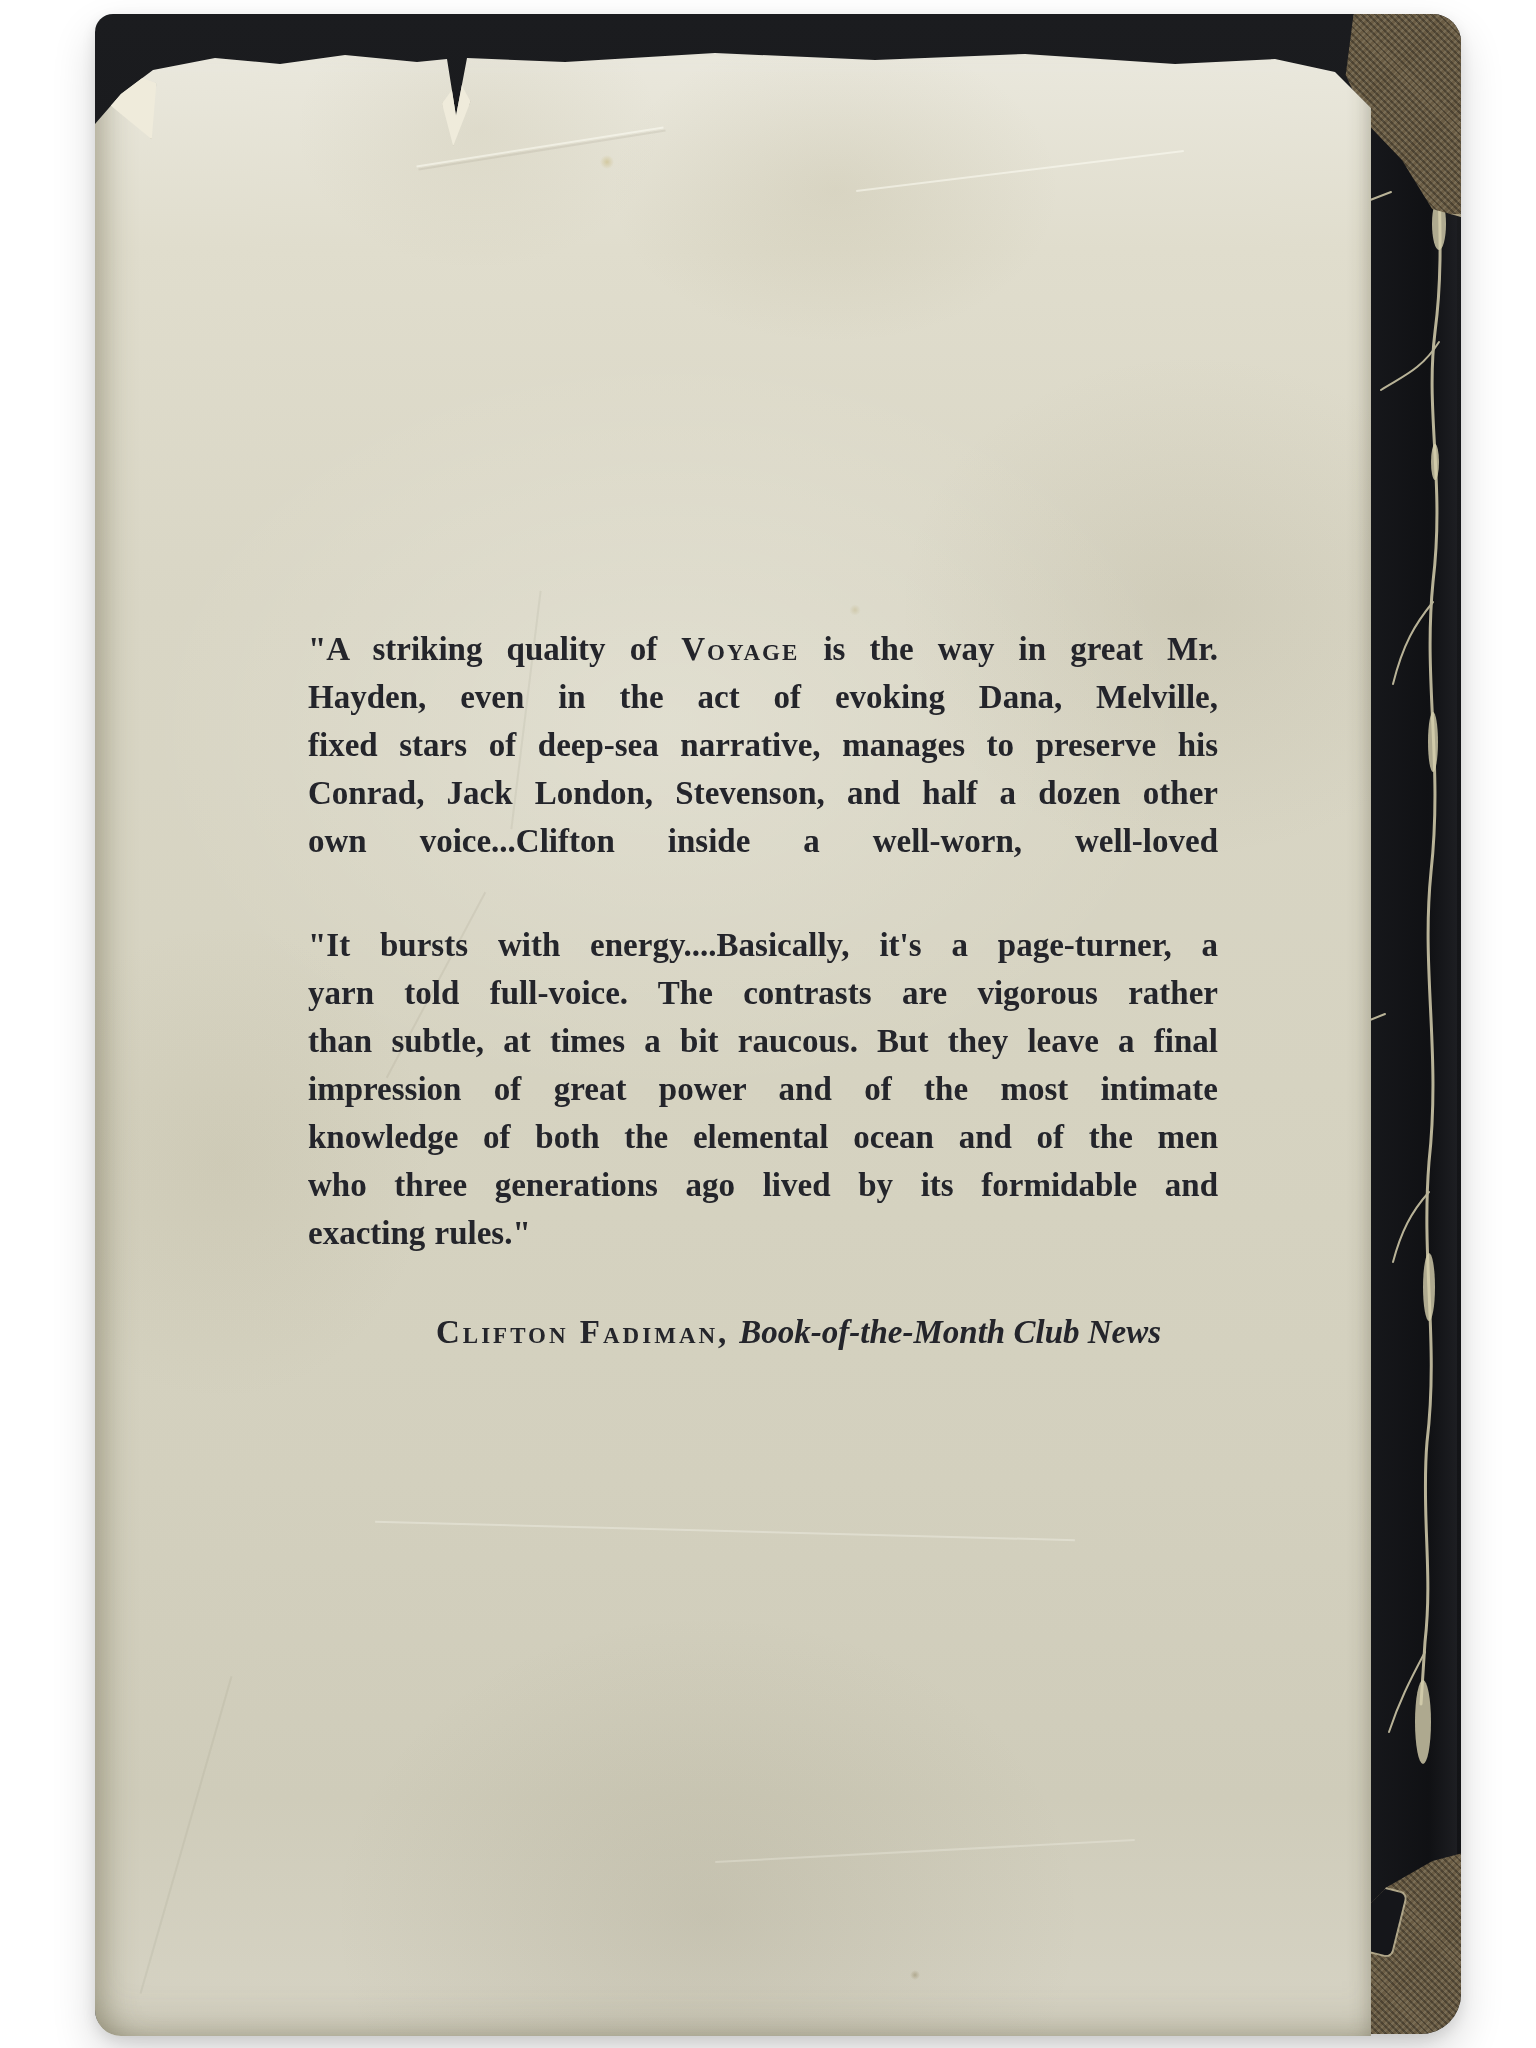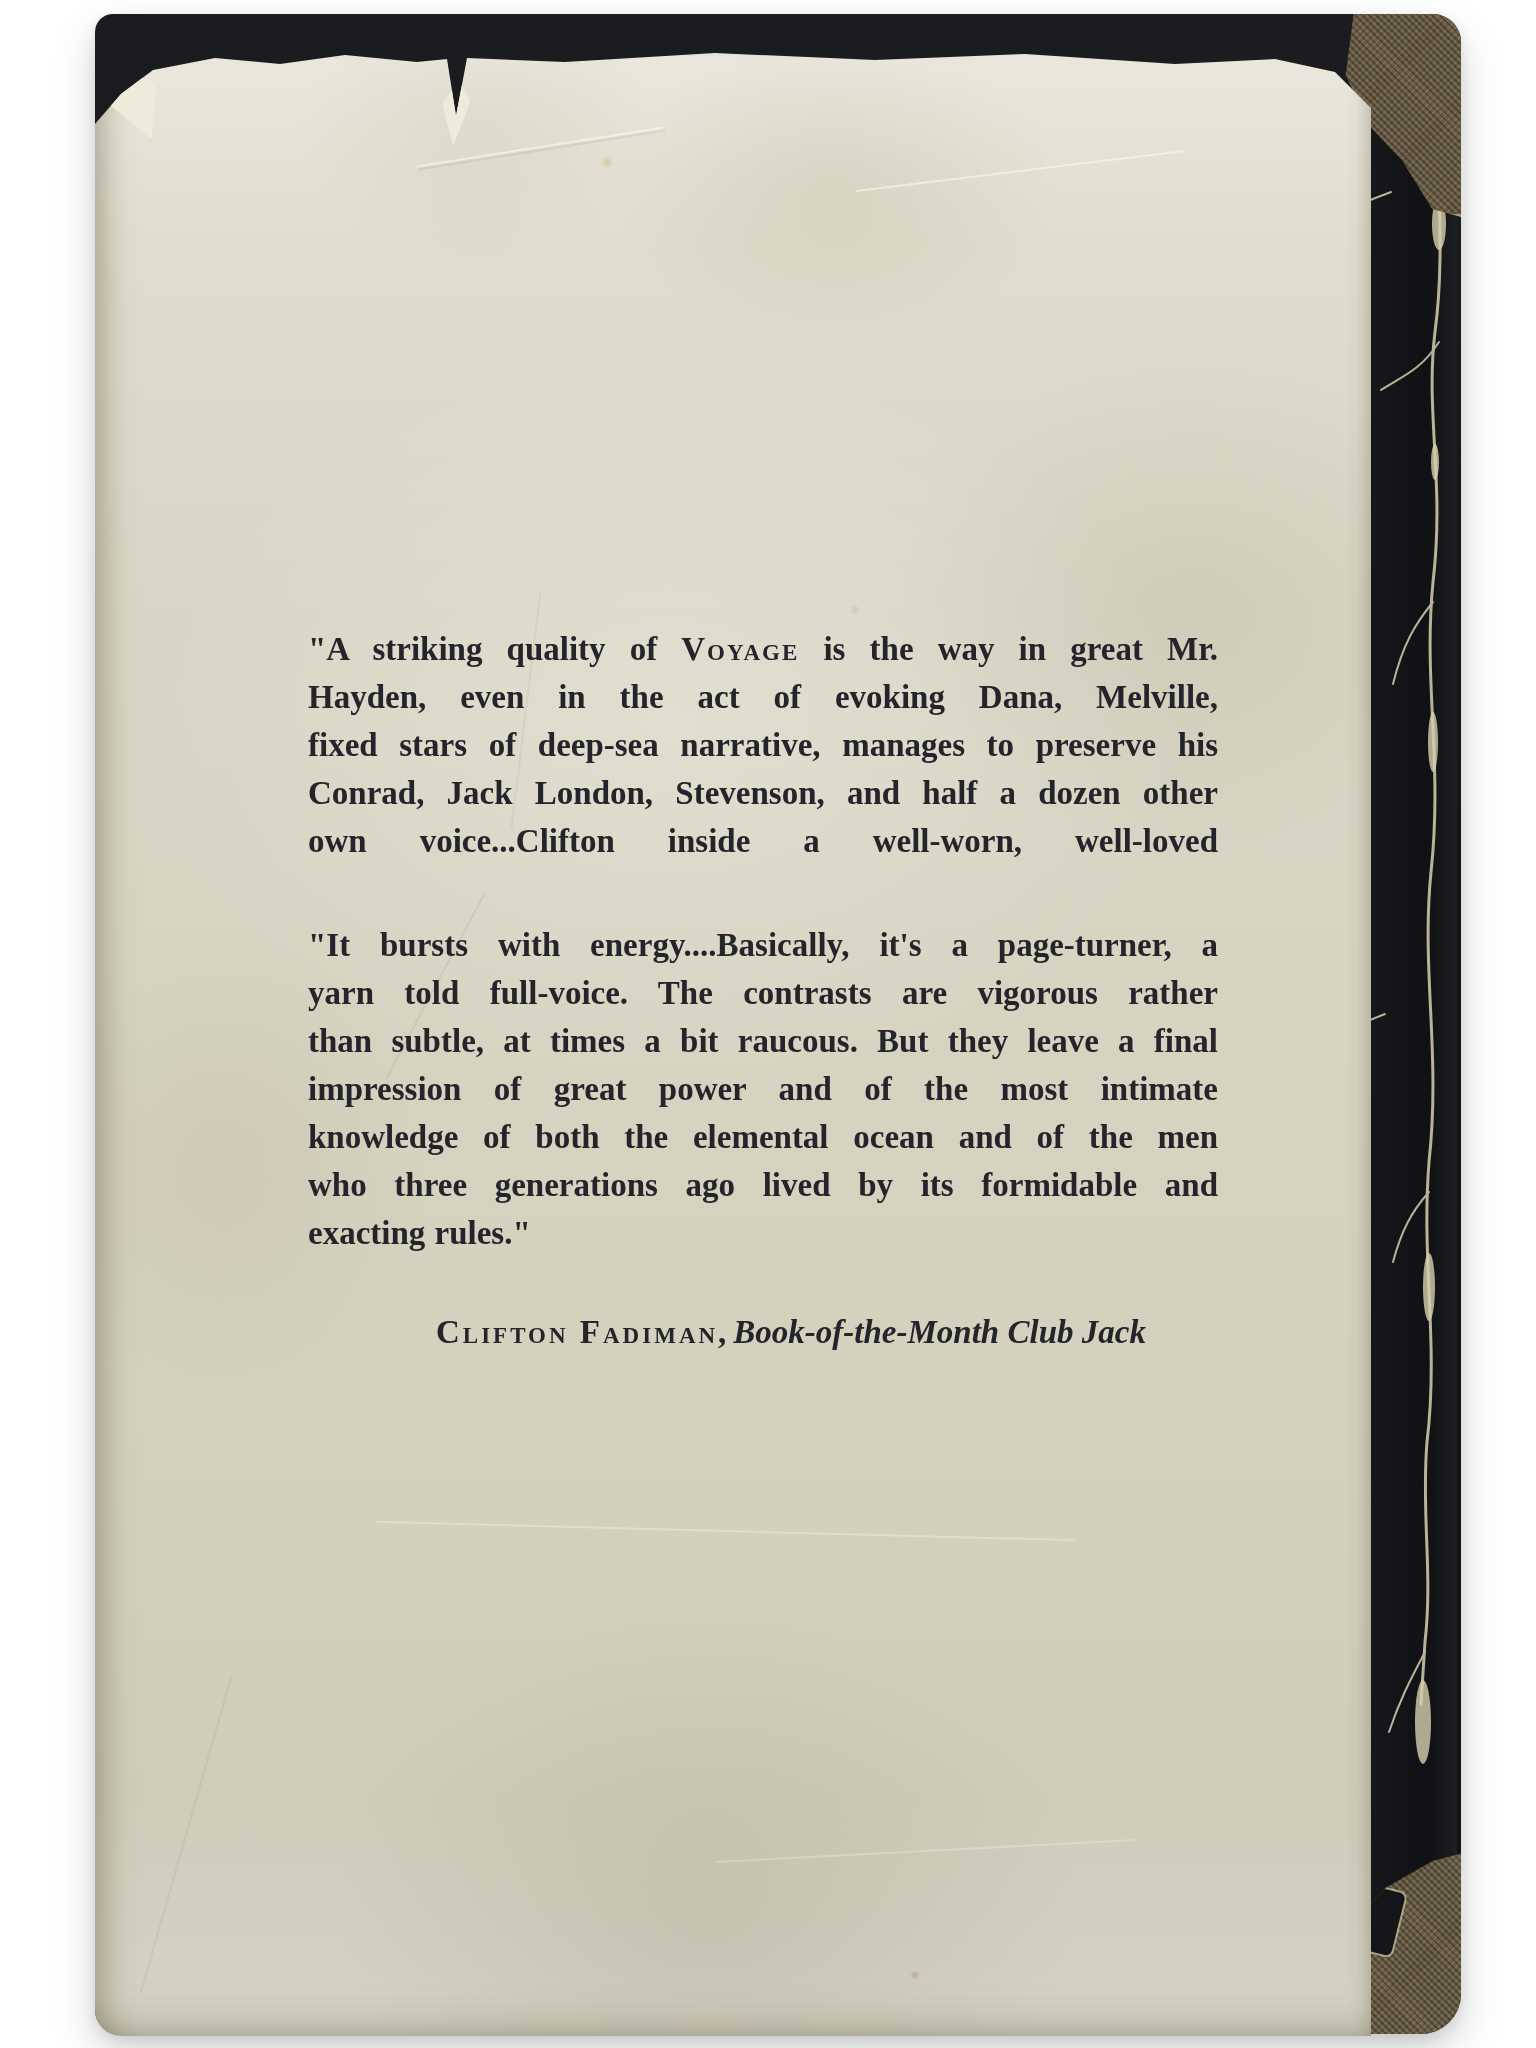--- a/index.html
+++ b/index.html
@@ -57,21 +57,21 @@
   
   .textblock{position:absolute;left:213px;top:575px;width:910px;color:#24252b;
       font-weight:700;font-size:33px;}
   .para2{margin-top:56px;}
   .line{height:48px;line-height:48px;text-align:justify;text-align-last:justify;
       word-spacing:1px;}
   .line.last{text-align-last:left;}
   .sc{font-variant:small-caps;letter-spacing:2px;}
   .attribution{margin-top:51px;margin-left:128px;height:48px;line-height:48px;
       white-space:nowrap;}
-  .attribution .sc{letter-spacing:3px;margin-right:4px;}
+  .attribution .sc{letter-spacing:3px;margin-right:10px;}
   .attribution .src{font-style:italic;}
 </style>
 </head>
 <body>
 
 <div class="scene">
   <div class="book">
     <div class="board"></div>
 
     <div class="strip">
@@ -126,18 +126,18 @@
         <div class="para2">
           <div class="line">"It bursts with energy....Basically, it's a page-turner, a</div>
           <div class="line">yarn told full-voice. The contrasts are vigorous rather</div>
           <div class="line">than subtle, at times a bit raucous. But they leave a final</div>
           <div class="line">impression of great power and of the most intimate</div>
           <div class="line">knowledge of both the elemental ocean and of the men</div>
           <div class="line">who three generations ago lived by its formidable and</div>
           <div class="line last">exacting rules."</div>
         </div>
         <div class="attribution">
-          <span class="sc">Clifton Fadiman,</span><span class="src">Book-of-the-Month Club Jack</span>
+          <span class="sc">Clifton Fadiman,</span><span class="src">Book-of-the-Month Club News</span>
         </div>
       </div>
     </div>
   </div>
 </div>
 
 </body></html>

